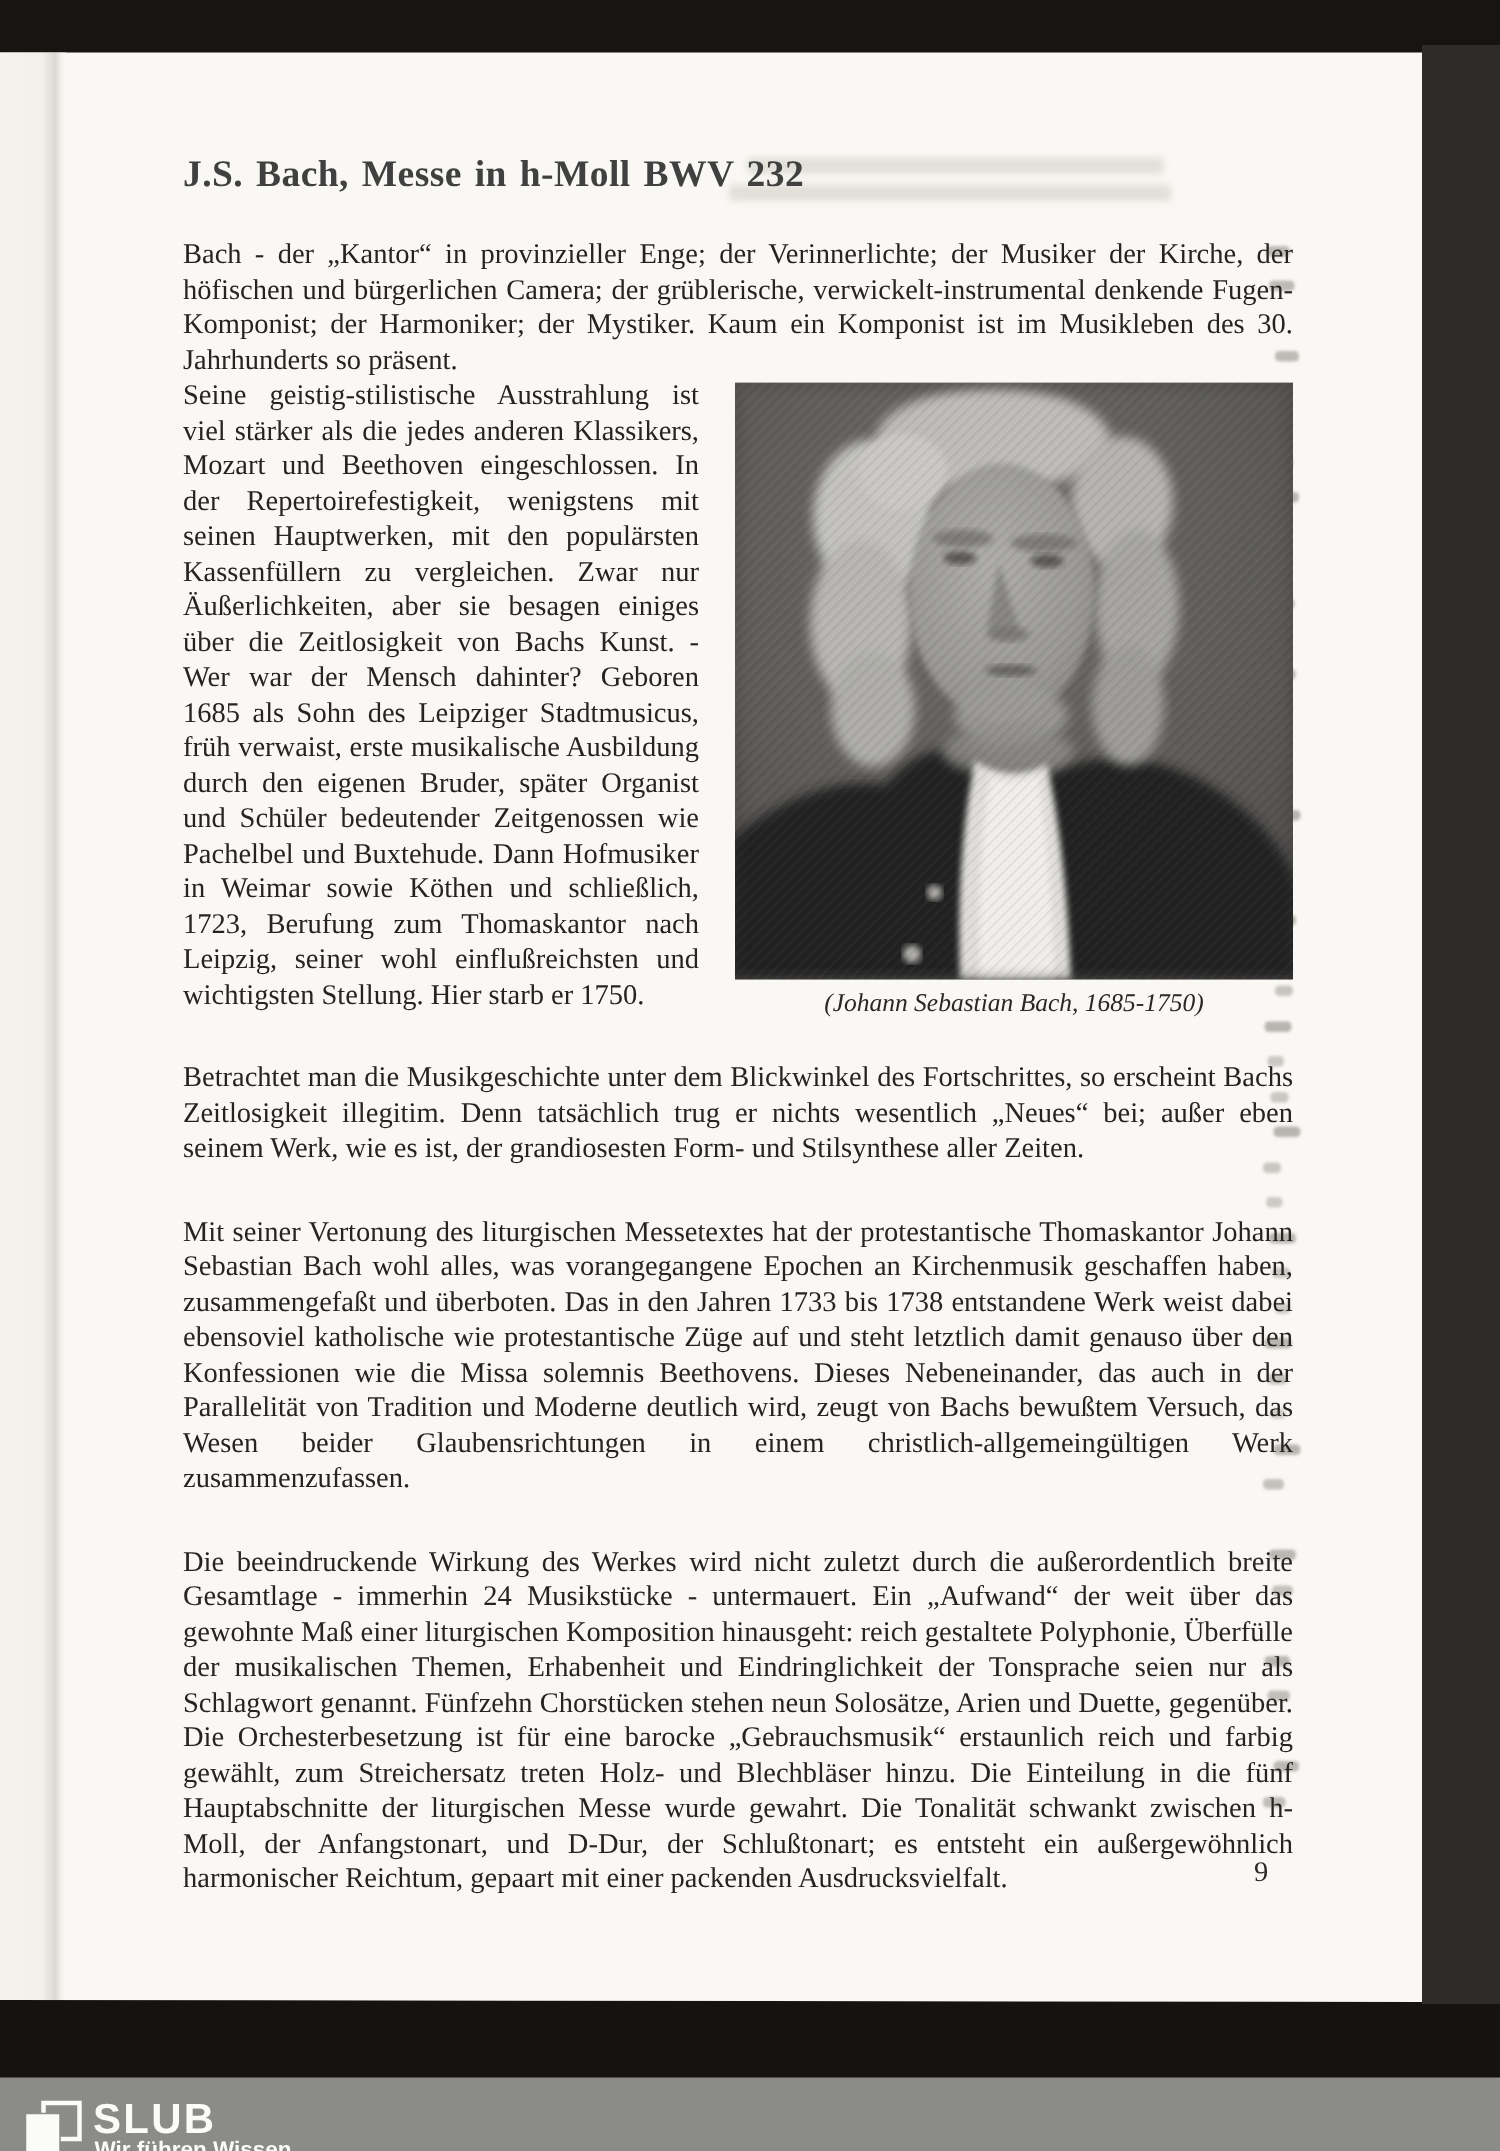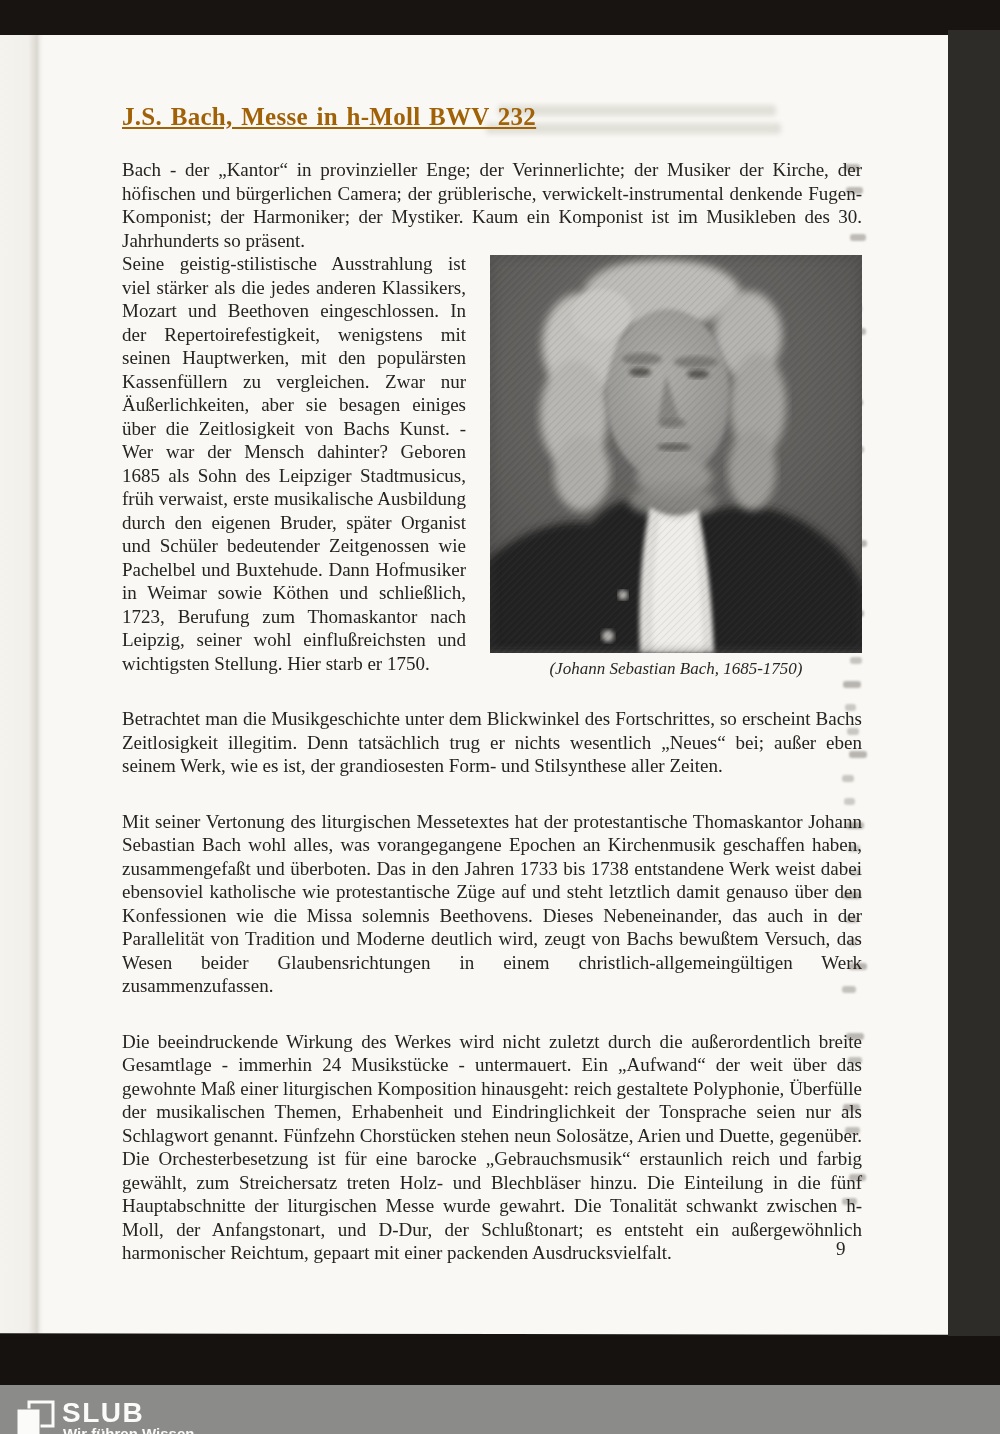--- a/index.html
+++ b/index.html
@@ -31,22 +31,22 @@
   
   .bleed{position:absolute;left:0;top:0;width:948px;height:1301px;z-index:1;pointer-events:none;}
   .bleed .mark{position:absolute;height:7px;border-radius:3px;background:#6b665f;filter:blur(1.2px);}
   .bleed .ghostline{position:absolute;background:#b5b2a6;filter:blur(2.5px);opacity:.35;border-radius:3px;}
   
   .content{
     position:absolute;left:122px;top:68px;width:740px;z-index:2;
     color:#262320;
   }
   h1.title{
-    font-size:25px;font-weight:bold;margin:0 0 27px 0;color:#a16207;
-    letter-spacing:.3px;word-spacing:2px;font-family:"Liberation Serif",serif;text-decoration:underline;
+    font-size:25px;font-weight:bold;margin:0 0 27px 0;color:#404040;
+    letter-spacing:.3px;word-spacing:2px;font-family:"Liberation Serif",serif;
   }
   p.para{
     margin:0;font-size:19px;line-height:23.5px;text-align:justify;
     hyphens:auto;-webkit-hyphens:auto;
   }
   p.gap{margin-top:32px;}
   figure.portrait{
     float:right;width:372px;margin:3px 0 17px 24px;padding:0;
   }
   figure.portrait svg.bach{display:block;width:372px;height:398px;}

